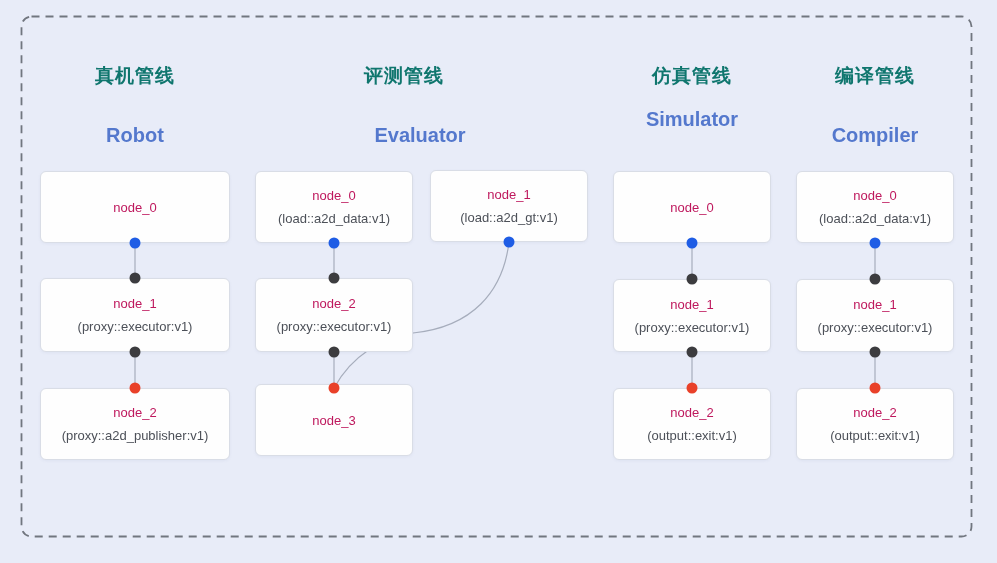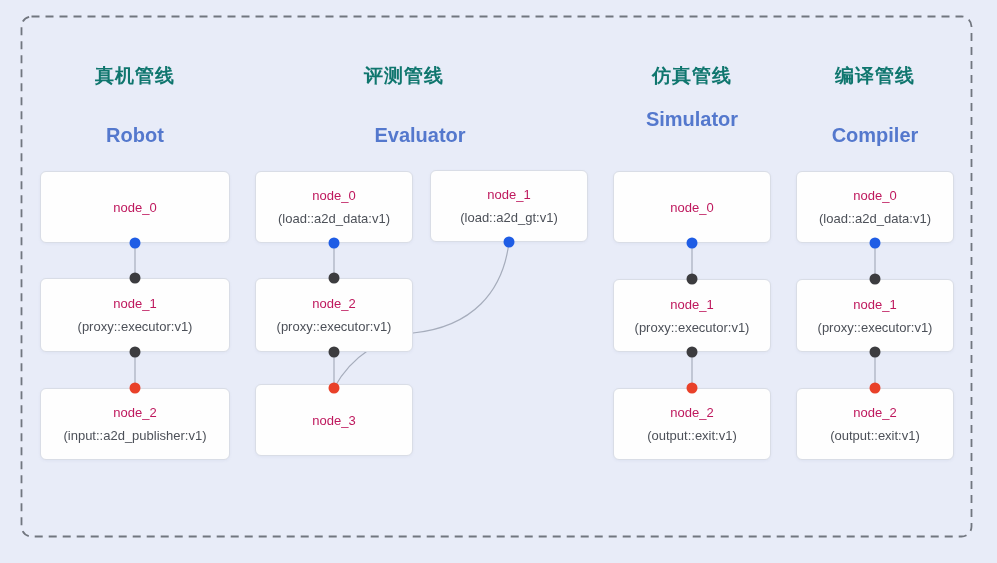--- a/index.html
+++ b/index.html
@@ -104,21 +104,21 @@
 
   <div class="node" style="left:40px;top:171px;width:190px;height:72px">
     <div class="nl">node_0</div>
   </div>
   <div class="node" style="left:40px;top:278px;width:190px;height:74px">
     <div class="nl">node_1</div>
     <div class="nd">(proxy::executor:v1)</div>
   </div>
   <div class="node" style="left:40px;top:388px;width:190px;height:72px">
     <div class="nl">node_2</div>
-    <div class="nd">(input::a2d_publisher:v1)</div>
+    <div class="nd">(proxy::a2d_publisher:v1)</div>
   </div>
 
   <div class="node" style="left:255px;top:171px;width:158px;height:72px">
     <div class="nl">node_0</div>
     <div class="nd">(load::a2d_data:v1)</div>
   </div>
   <div class="node" style="left:430px;top:170px;width:158px;height:72px">
     <div class="nl">node_1</div>
     <div class="nd">(load::a2d_gt:v1)</div>
   </div>

